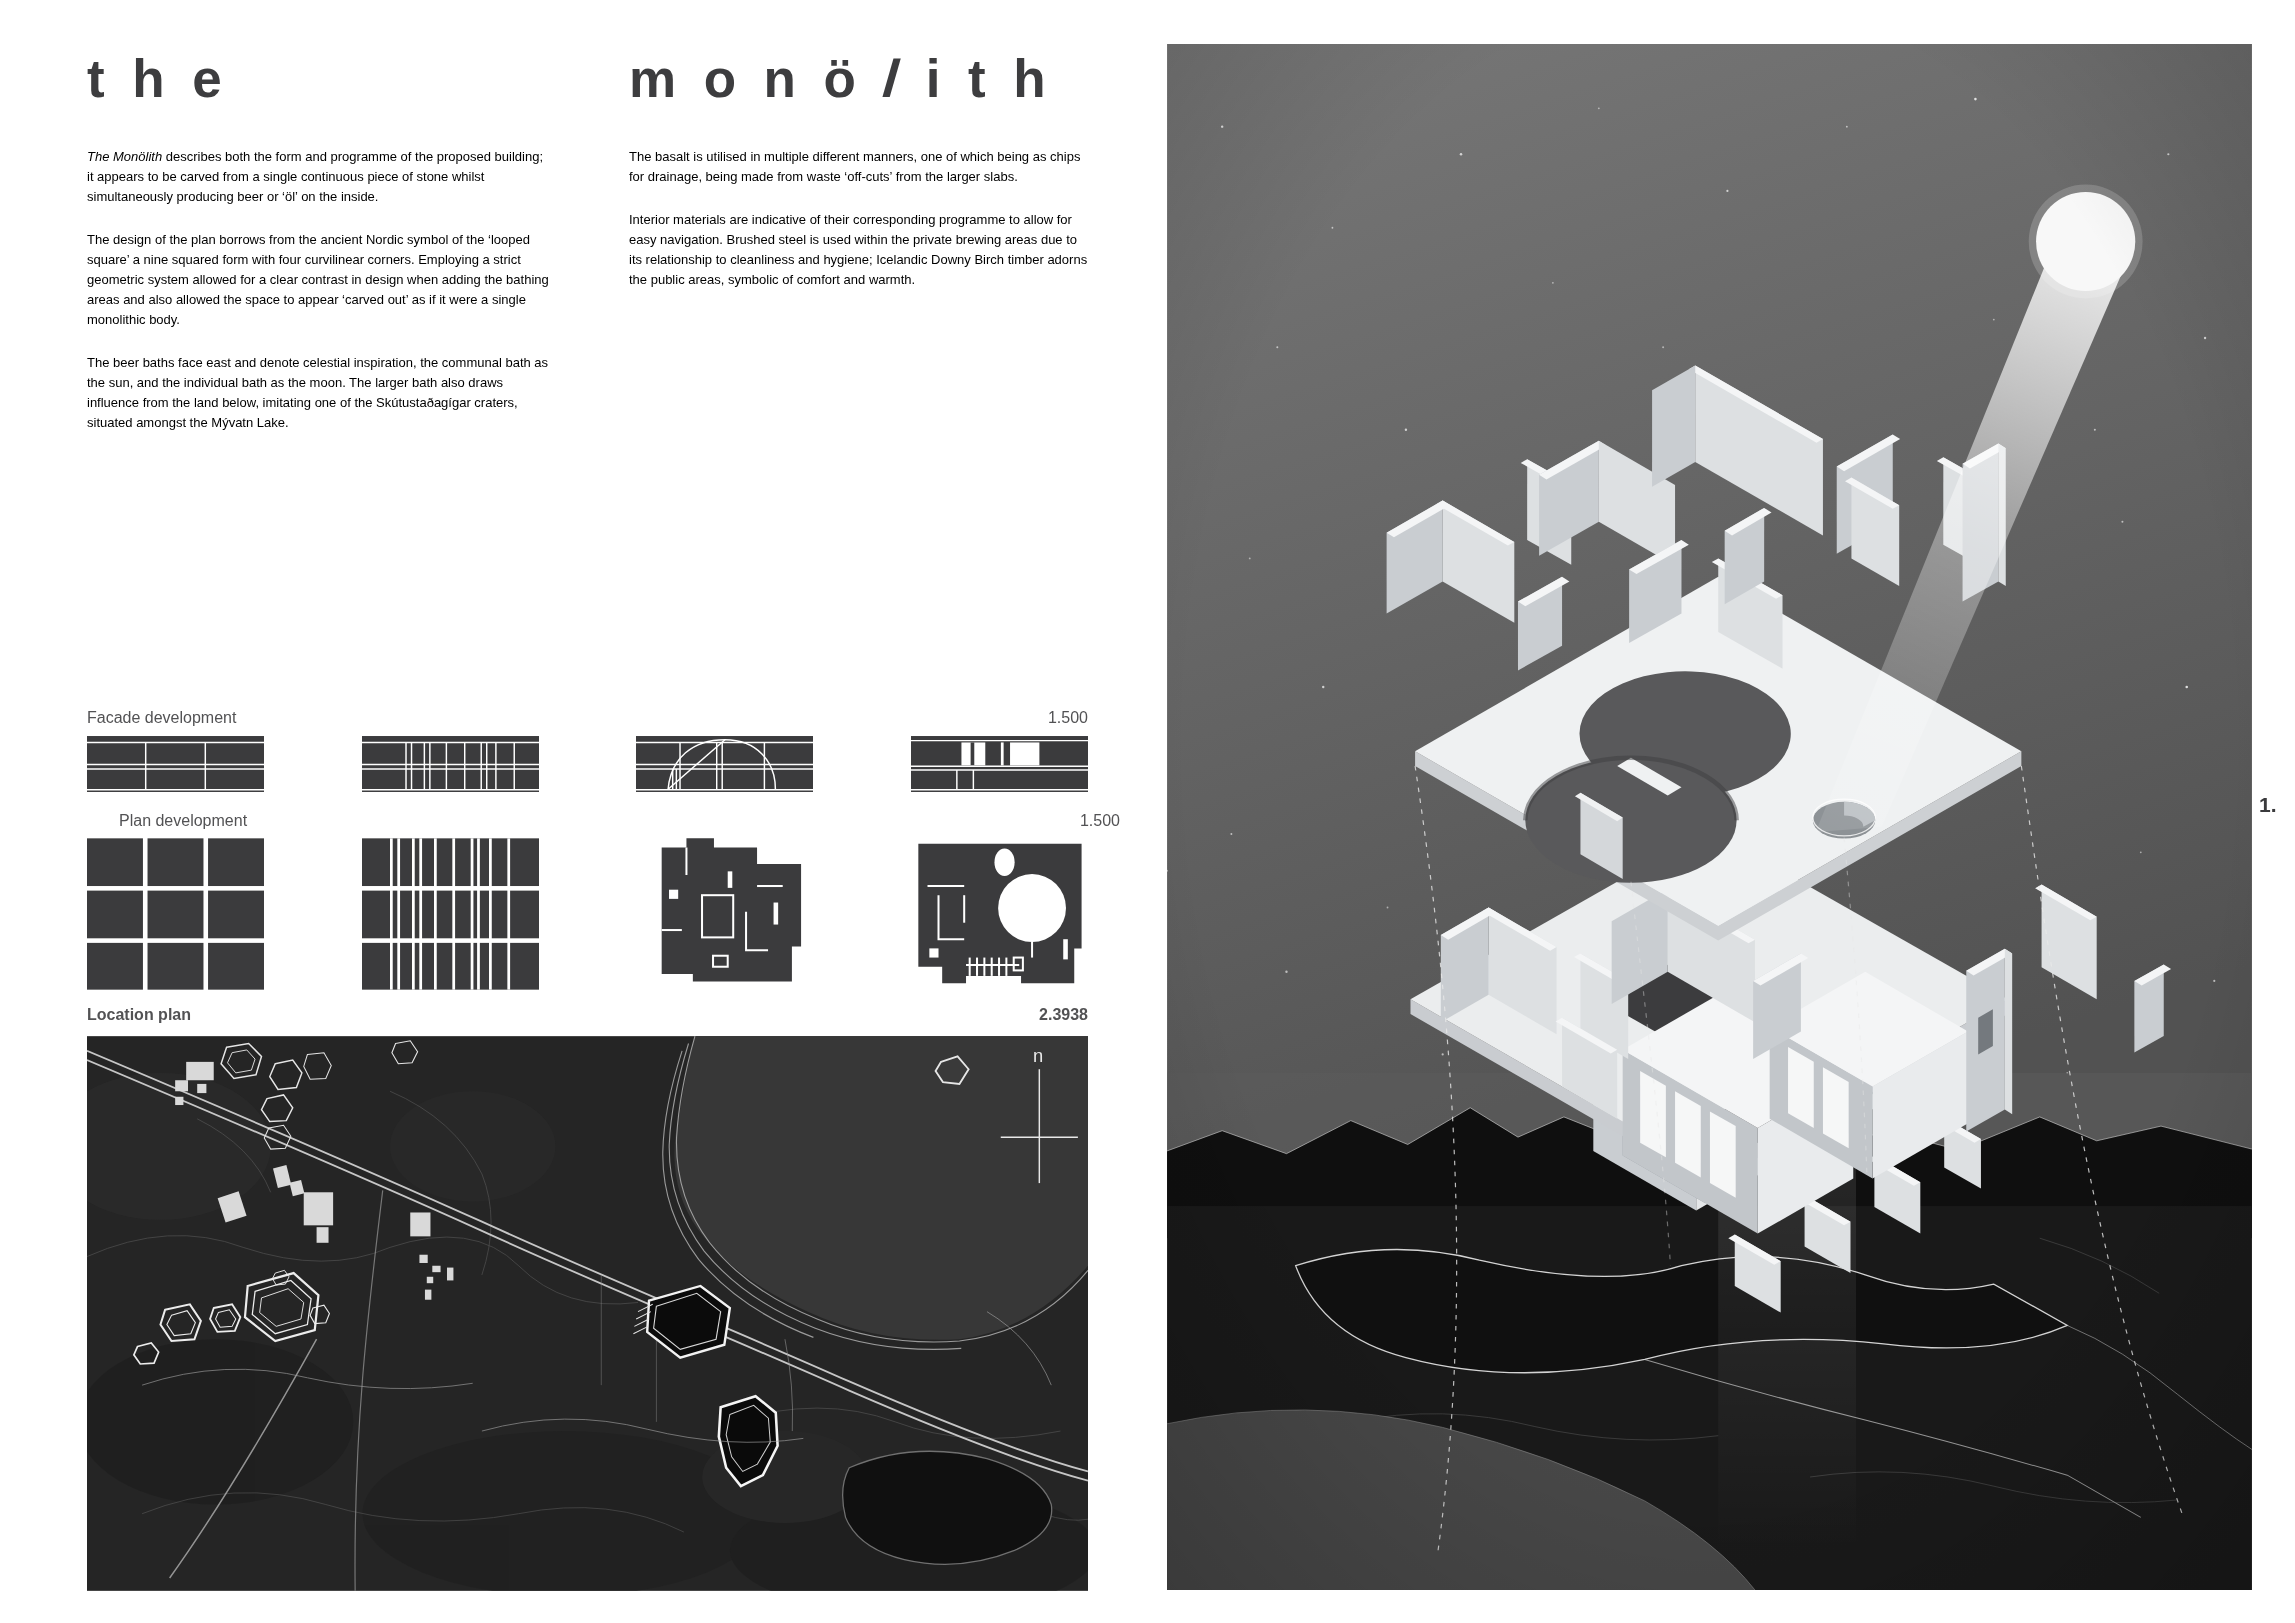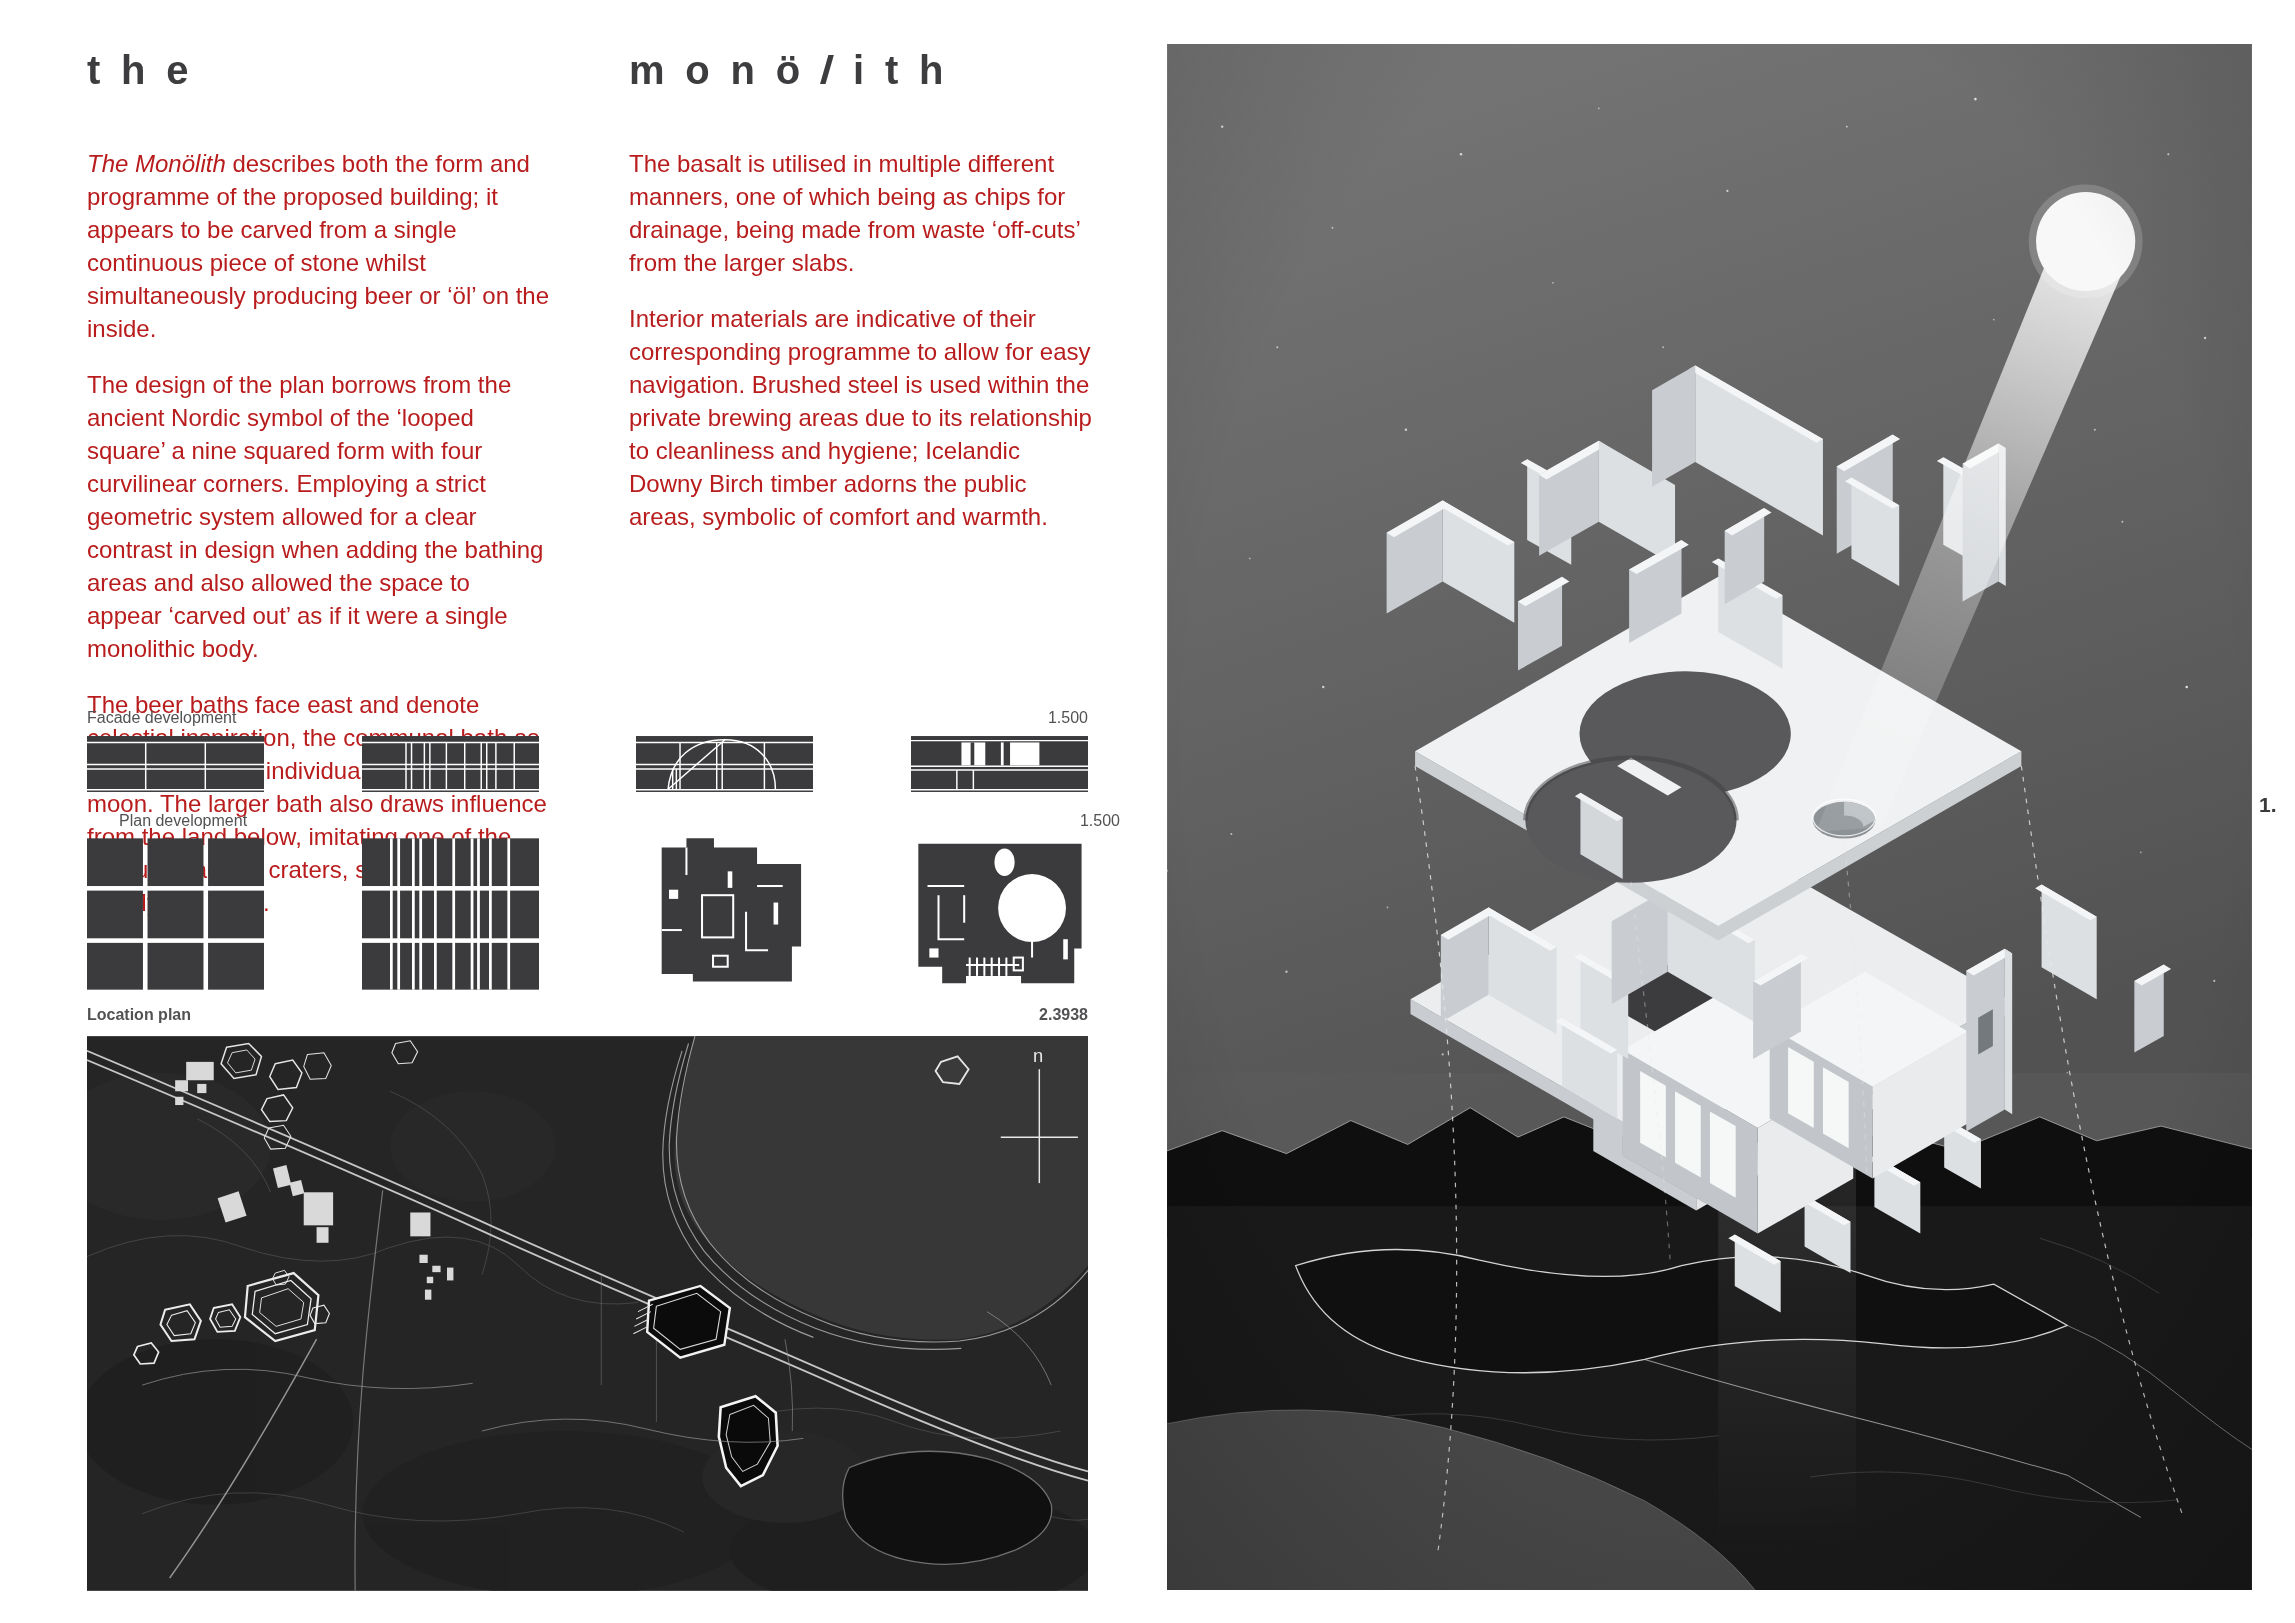--- a/index.html
+++ b/index.html
@@ -1,25 +1,25 @@
 <!DOCTYPE html>
 <html style="font-size:14.7px"><head>
 <meta charset="utf-8">
 <style>
   html,body{margin:0;padding:0;background:#ffffff;}
   .page{position:relative;width:2296px;height:1624px;background:#ffffff;overflow:hidden;
         font-family:"Liberation Sans","DejaVu Sans",sans-serif;color:#4c4c4e;}
   
-  .title-word{position:absolute;top:48px;font-size:40px;font-weight:700;color:#3d3d3f;
+  .title-word{position:absolute;top:48px;font-size:53px;font-weight:700;color:#3d3d3f;
               letter-spacing:0.52em;white-space:nowrap;}
   #title-w1{left:87px;}
   #title-w2{left:629px;}
   .slant-l{display:inline-block;transform:skewX(-16deg);}
   
-  .col{position:absolute;top:147px;width:464px;font-size:24px;line-height:33px;color:#b91c1c;}
+  .col{position:absolute;top:147px;width:464px;font-size:13px;line-height:20px;color:#000000;}
   #col-left{left:87px;}
   #col-right{left:629px;}
   .col p{margin:0 0 23px 0;}
   .col em{font-style:italic;}
   
   .dev-label-row{position:absolute;left:87px;width:1001px;display:flex;justify-content:space-between;
                  font-size:16px;color:#525254;}
   #facade-labels{top:709px;}
   #plan-labels{top:812px;margin-left:32px;}
   #location-labels{top:1006px;font-weight:bold;}

